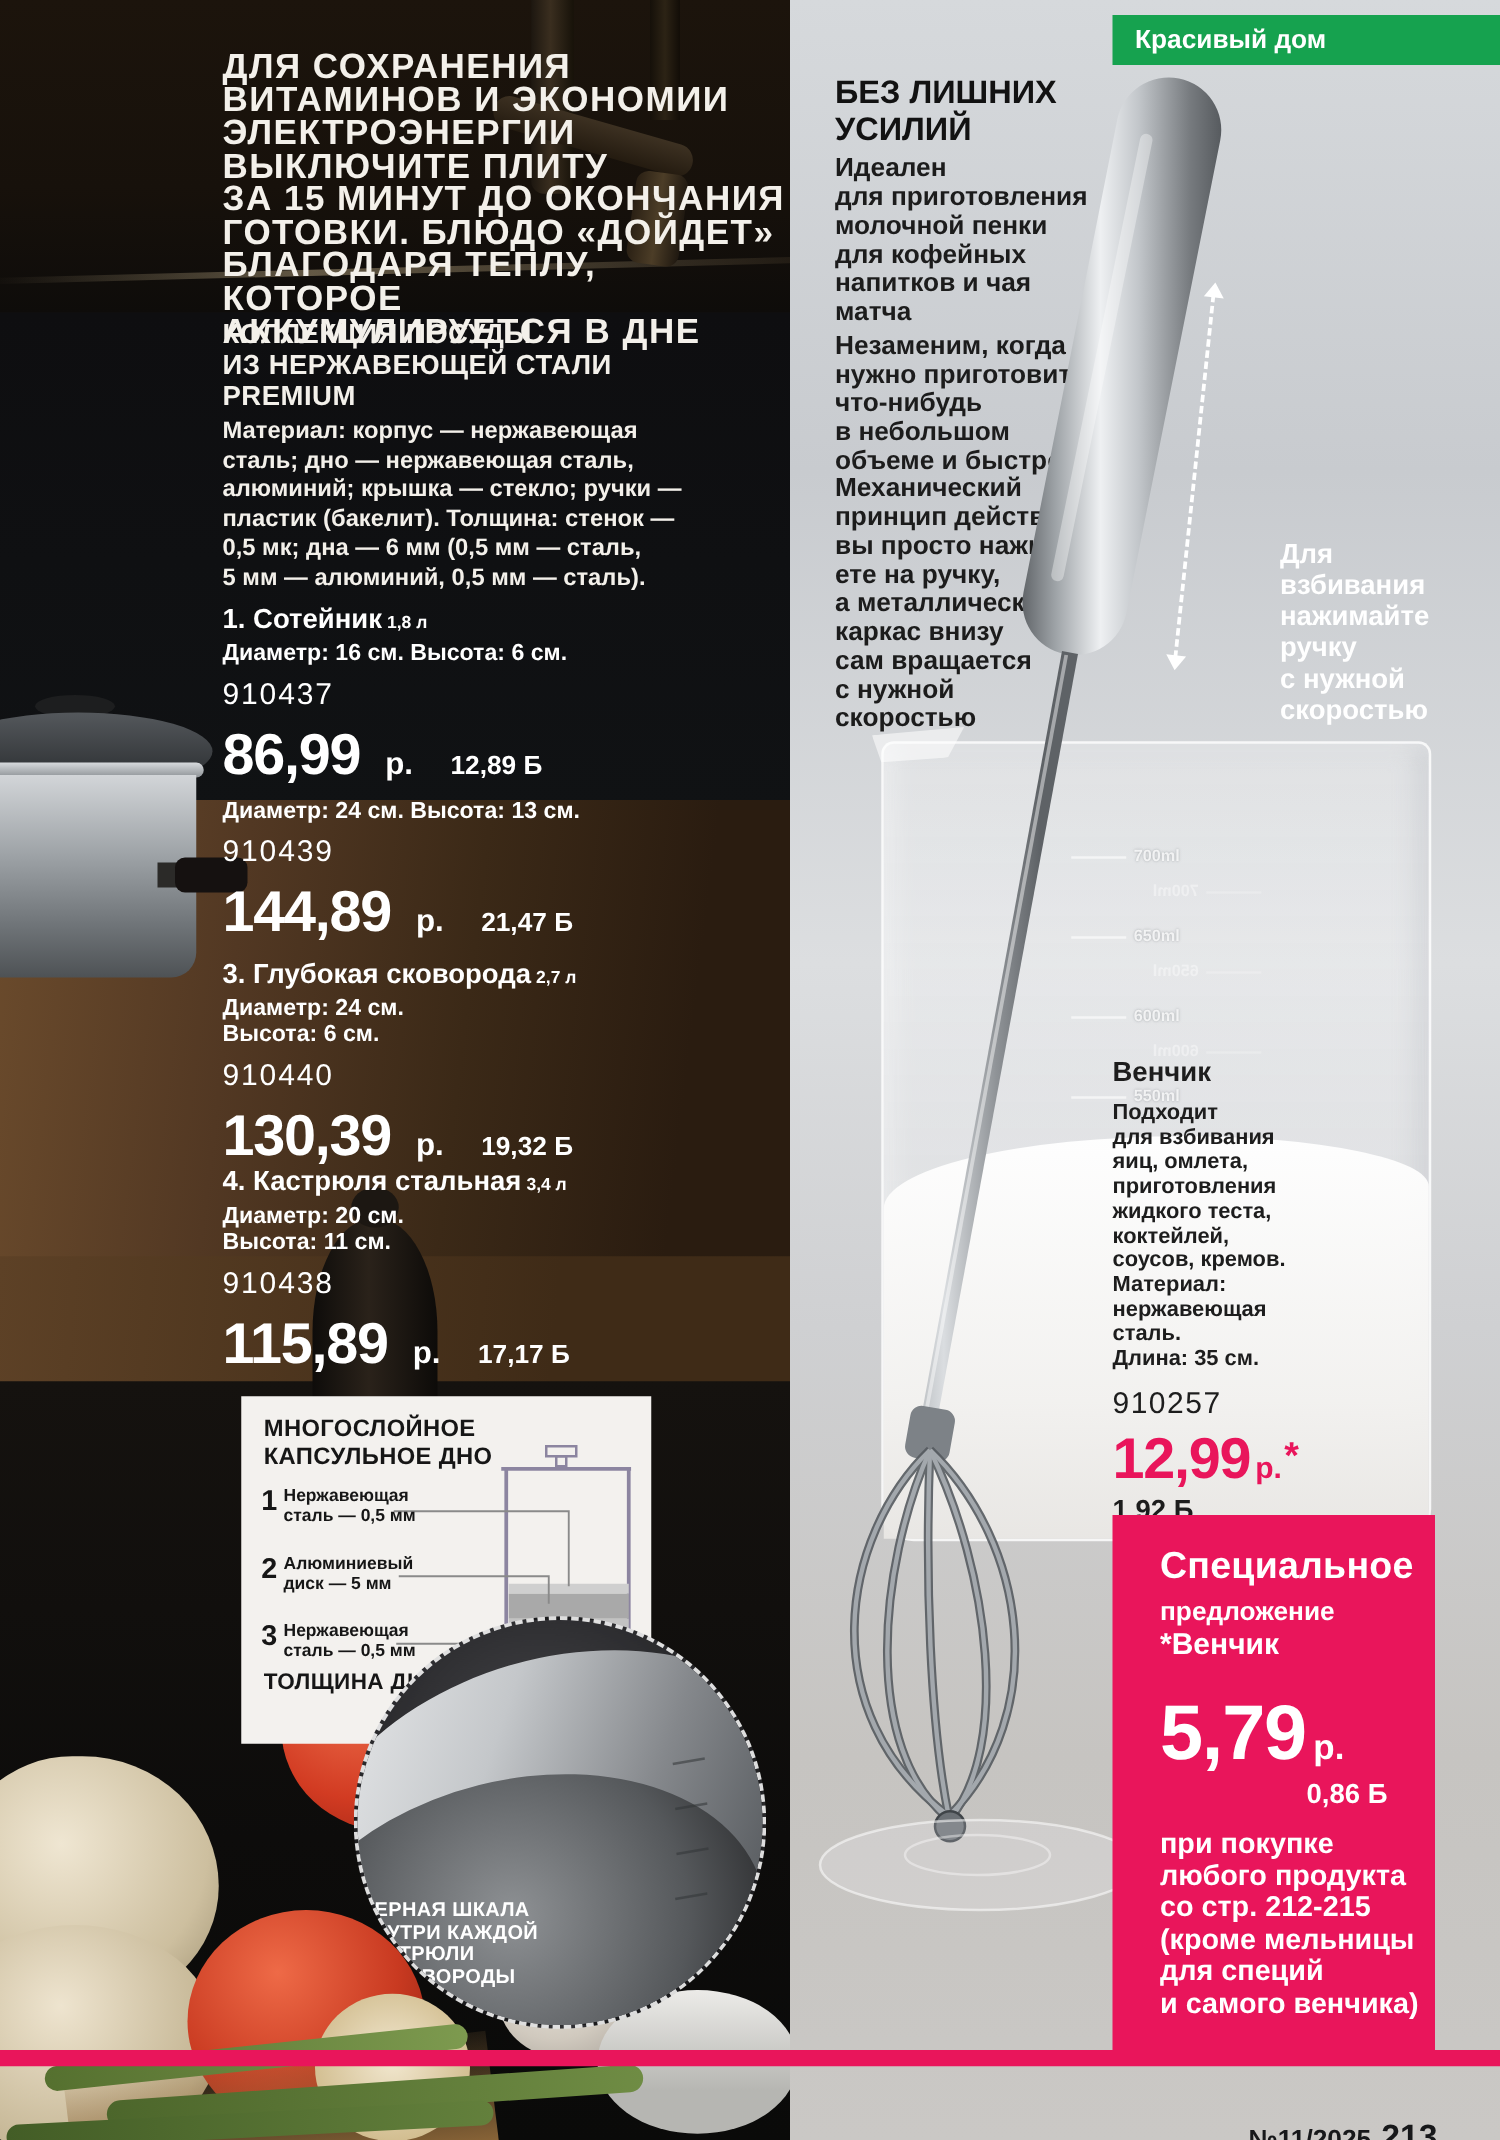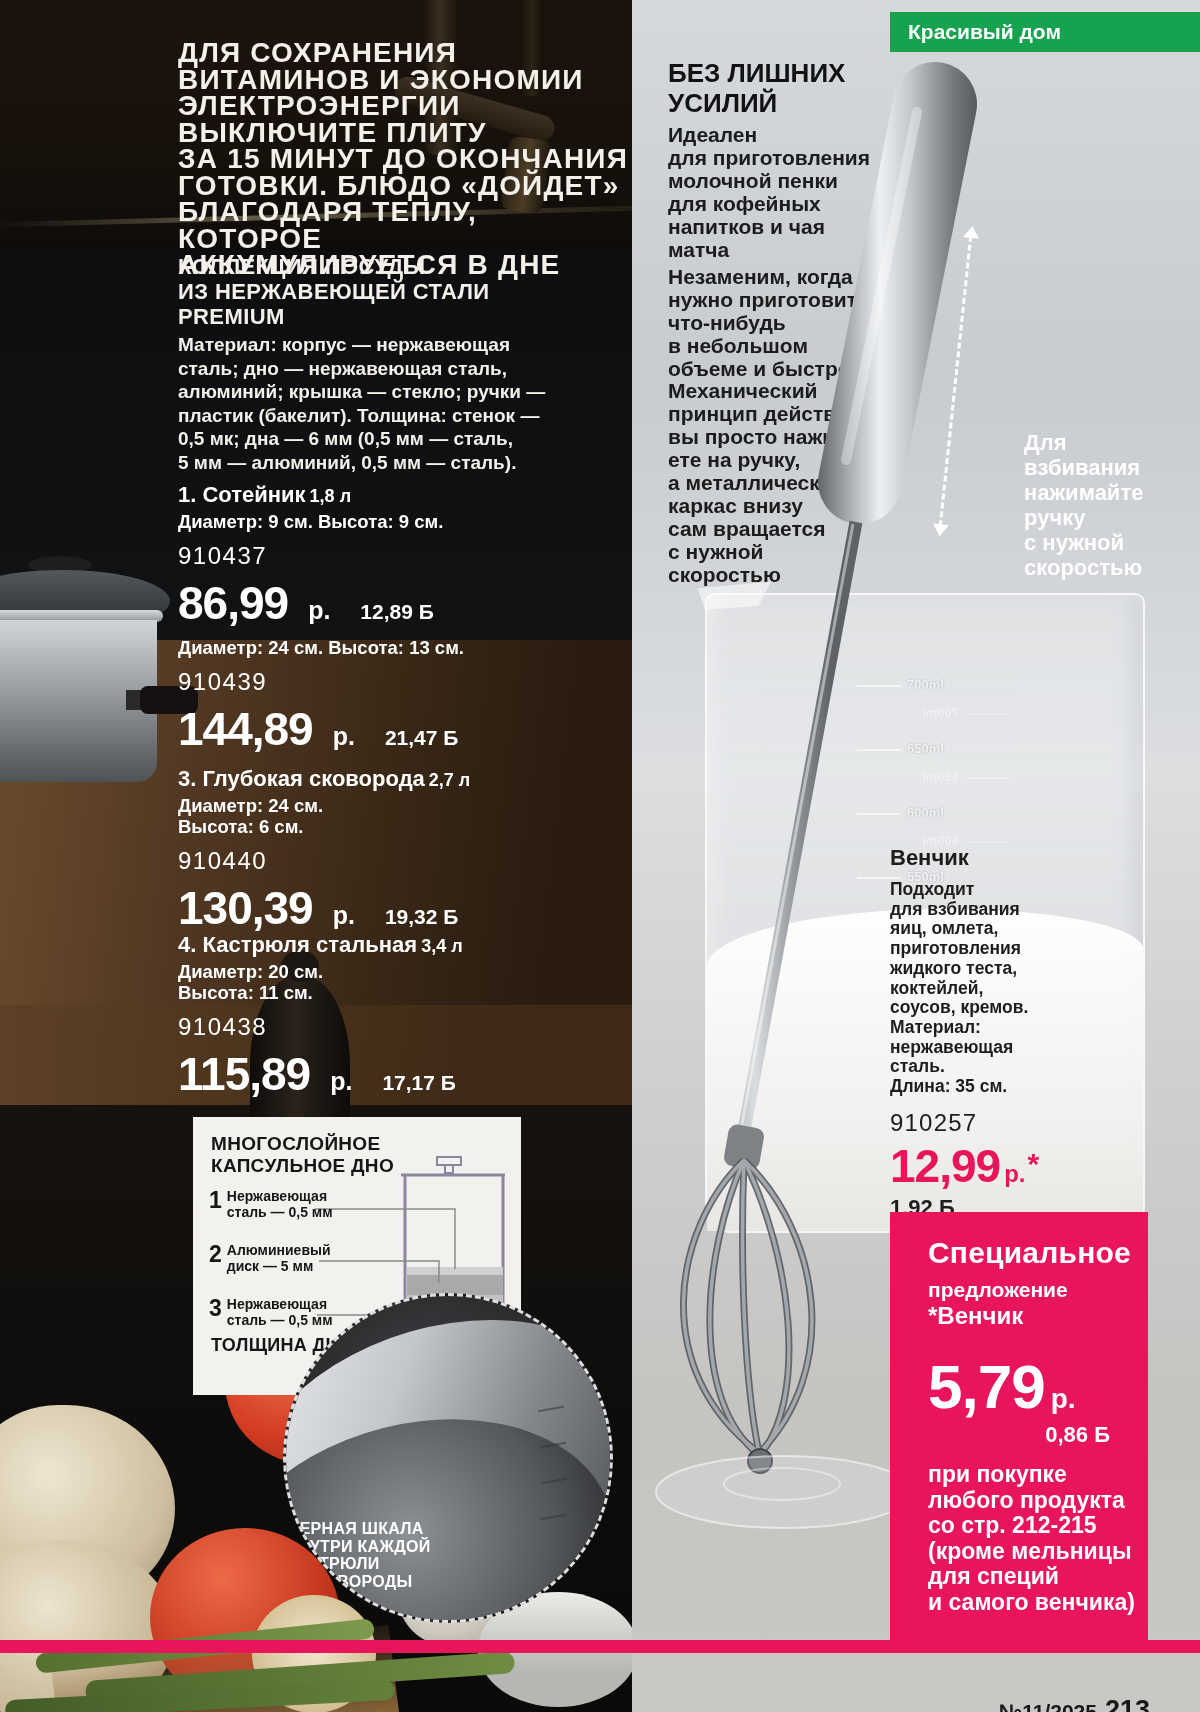--- a/index.html
+++ b/index.html
@@ -60,21 +60,21 @@
   .bowl{left:478px;top:1592px;width:160px;height:115px;border-radius:50%;
     background:linear-gradient(180deg,#ecebe8,#b6b6b2 70%);}
 
   
   .lp-text{color:#f3f0ea;}
   .intro{left:178px;top:40px;width:450px;font-size:28px;font-weight:700;line-height:26.5px;letter-spacing:1.2px;}
   .coll-title{left:178px;top:254px;width:420px;font-size:22px;font-weight:800;line-height:25px;letter-spacing:.4px;}
   .coll-desc{left:178px;top:333px;width:424px;font-size:19px;font-weight:600;line-height:23.5px;}
   .prod{left:178px;width:430px;color:#fff;}
   .prod .name{font-size:22px;font-weight:800;}
-  .prod .vol{font-size:18px;font-weight:600;margin-left:4px;}
+  .prod .vol{font-size:14px;font-weight:600;margin-left:4px;}
   .prod .dims{font-size:18.5px;font-weight:600;line-height:21px;margin-top:3px;}
   .prod .code{font-size:24px;font-weight:400;letter-spacing:1.5px;margin-top:10px;}
   .price-row{display:flex;align-items:baseline;margin-top:6px;gap:16px;}
   .price-num{font-size:46px;font-weight:800;letter-spacing:-1px;}
   .price-cur{font-size:25px;font-weight:700;margin-left:4px;}
   .price-bv{font-size:21px;font-weight:600;margin-left:14px;}
   .prod1{top:482px;} .prod2{top:634px;} .prod3{top:766px;} .prod4{top:932px;}
 
   
   .info-box{left:193px;top:1117px;width:312px;height:278px;background:#f3f1ee;color:#161616;overflow:hidden;padding-left:16px;}
@@ -213,21 +213,21 @@
 PREMIUM</div>
     <div class="abs lp-text coll-desc pre">Материал: корпус — нержавеющая
 сталь; дно — нержавеющая сталь,
 алюминий; крышка — стекло; ручки —
 пластик (бакелит). Толщина: стенок —
 0,5 мк; дна — 6 мм (0,5 мм — сталь,
 5 мм — алюминий, 0,5 мм — сталь).</div>
 
     <div class="abs prod prod1">
       <div><span class="name">1. Сотейник</span><span class="vol">1,8 л</span></div>
-      <div class="dims pre">Диаметр: 9 см. Высота: 9 см.</div>
+      <div class="dims pre">Диаметр: 16 см. Высота: 6 см.</div>
       <div class="code">910437</div>
       <div class="price-row">
         <span class="price-num">86,99</span>
         <span class="price-cur">р.</span>
         <span class="price-bv">12,89 Б</span>
       </div>
     </div>
     <div class="abs prod prod2">
       <div class="dims pre">Диаметр: 24 см. Высота: 13 см.</div>
       <div class="code">910439</div>

